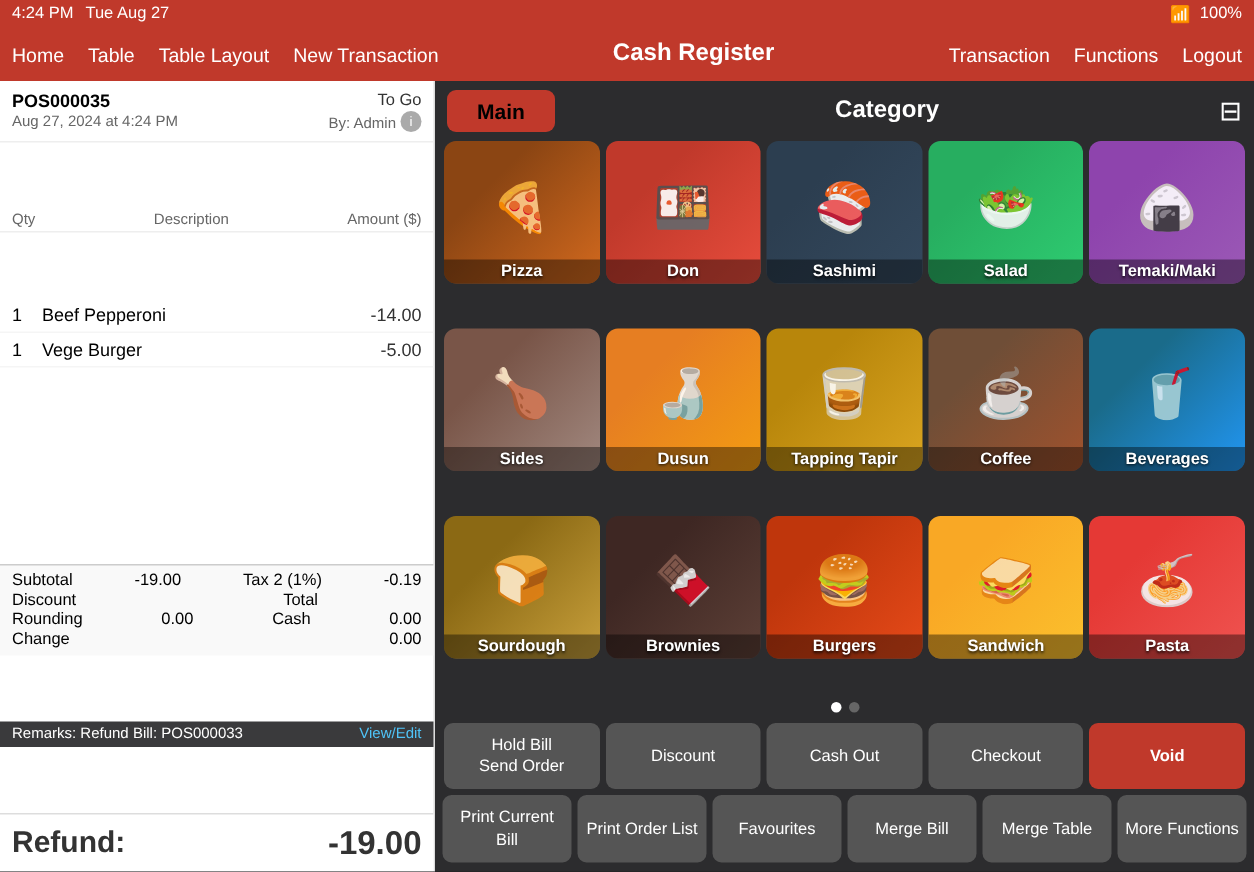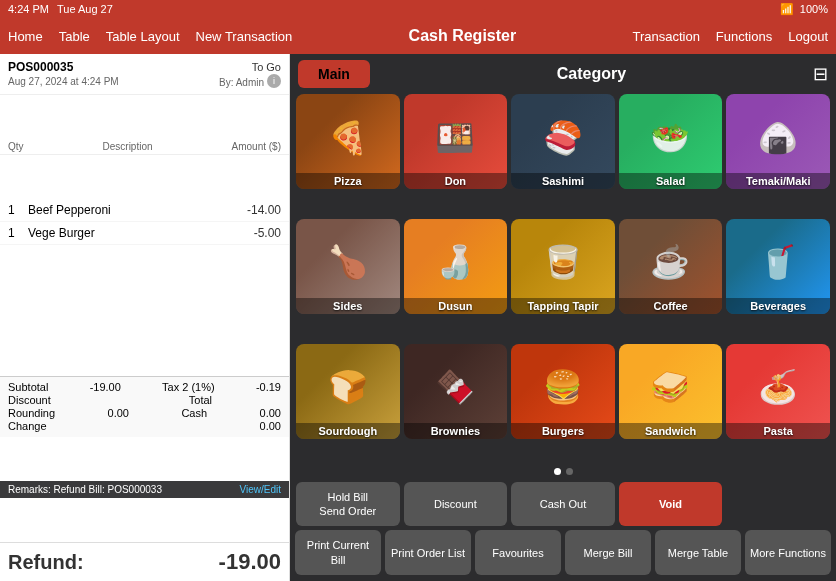--- a/index.html
+++ b/index.html
@@ -496,20 +496,21 @@
     <div class="pagination-dots">
       <div class="dot active"></div>
       <div class="dot"></div>
     </div>
 
     <div class="action-row">
     <button class="action-btn" style="white-space: pre-line;">Hold Bill
 Send Order</button>
         <button class="action-btn" style="white-space: pre-line;">Discount</button>
         <button class="action-btn" style="white-space: pre-line;">Cash Out</button>
+        <button class="action-btn" style="white-space: pre-line;">Checkout</button>
         <button class="action-btn void-btn" style="white-space: pre-line;">Void</button>
       </div>
 
     <div class="bottom-row">
     <button class="bottom-btn">Print Current Bill</button>
         <button class="bottom-btn">Print Order List</button>
         <button class="bottom-btn">Favourites</button>
         <button class="bottom-btn">Merge Bill</button>
         <button class="bottom-btn">Merge Table</button>
         <button class="bottom-btn">More Functions</button>

